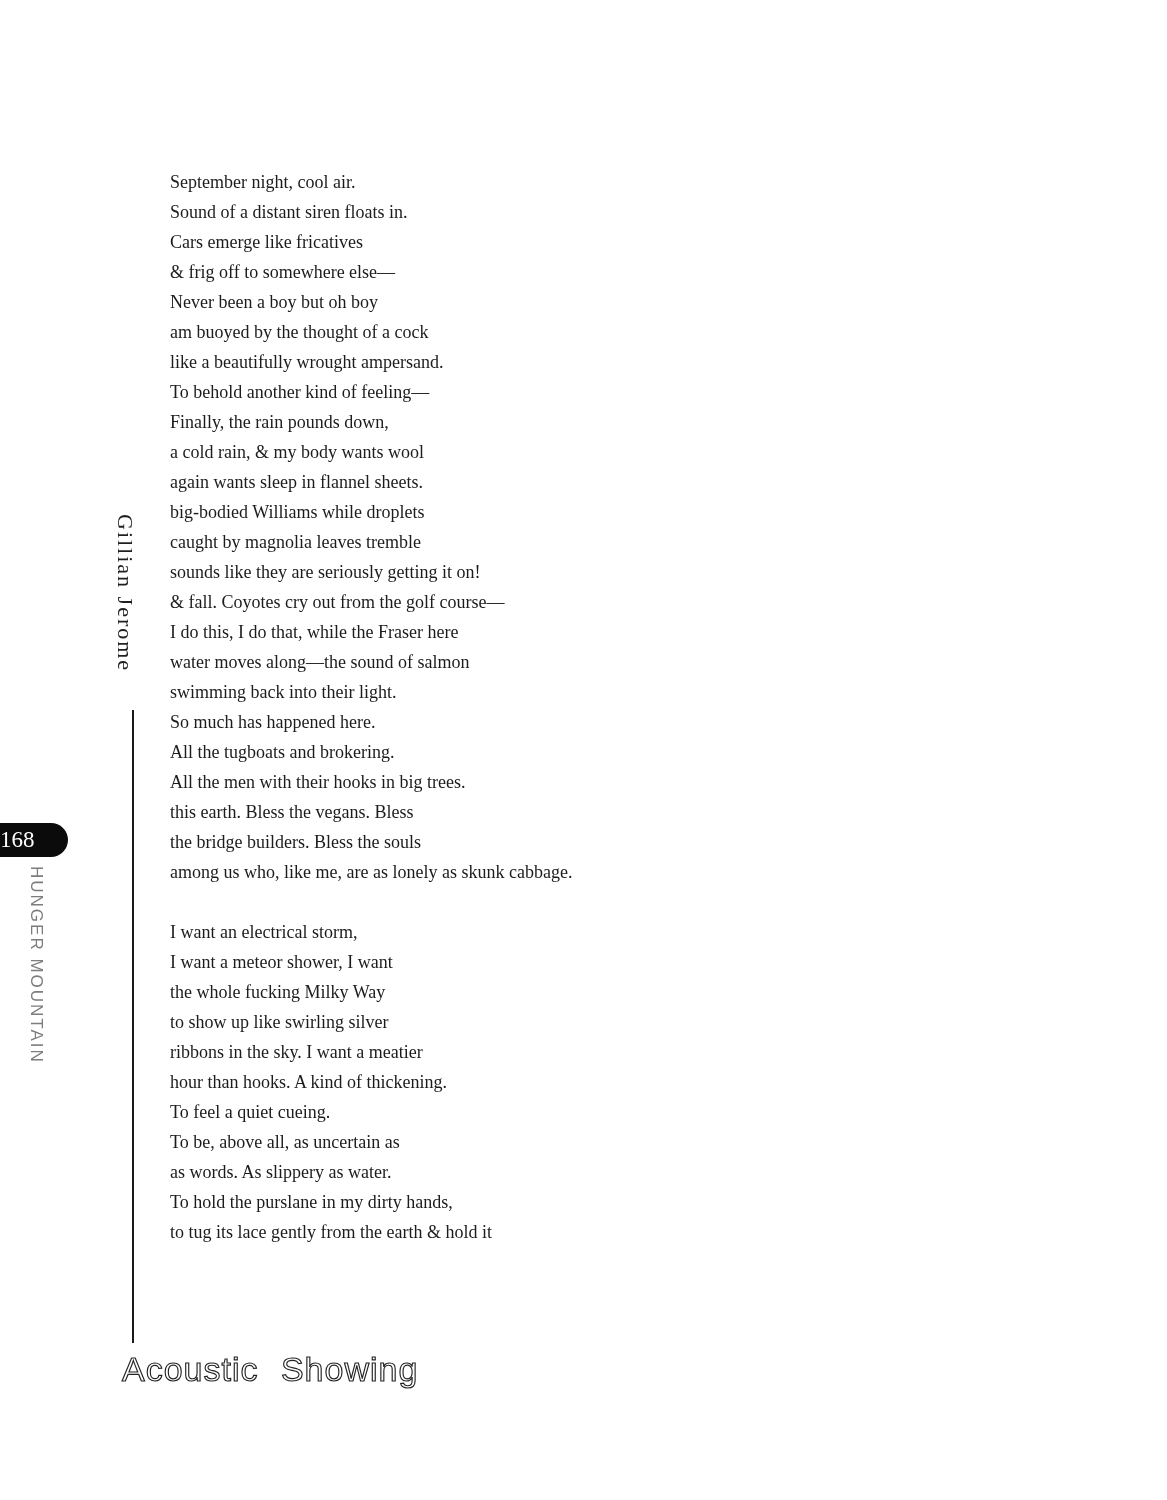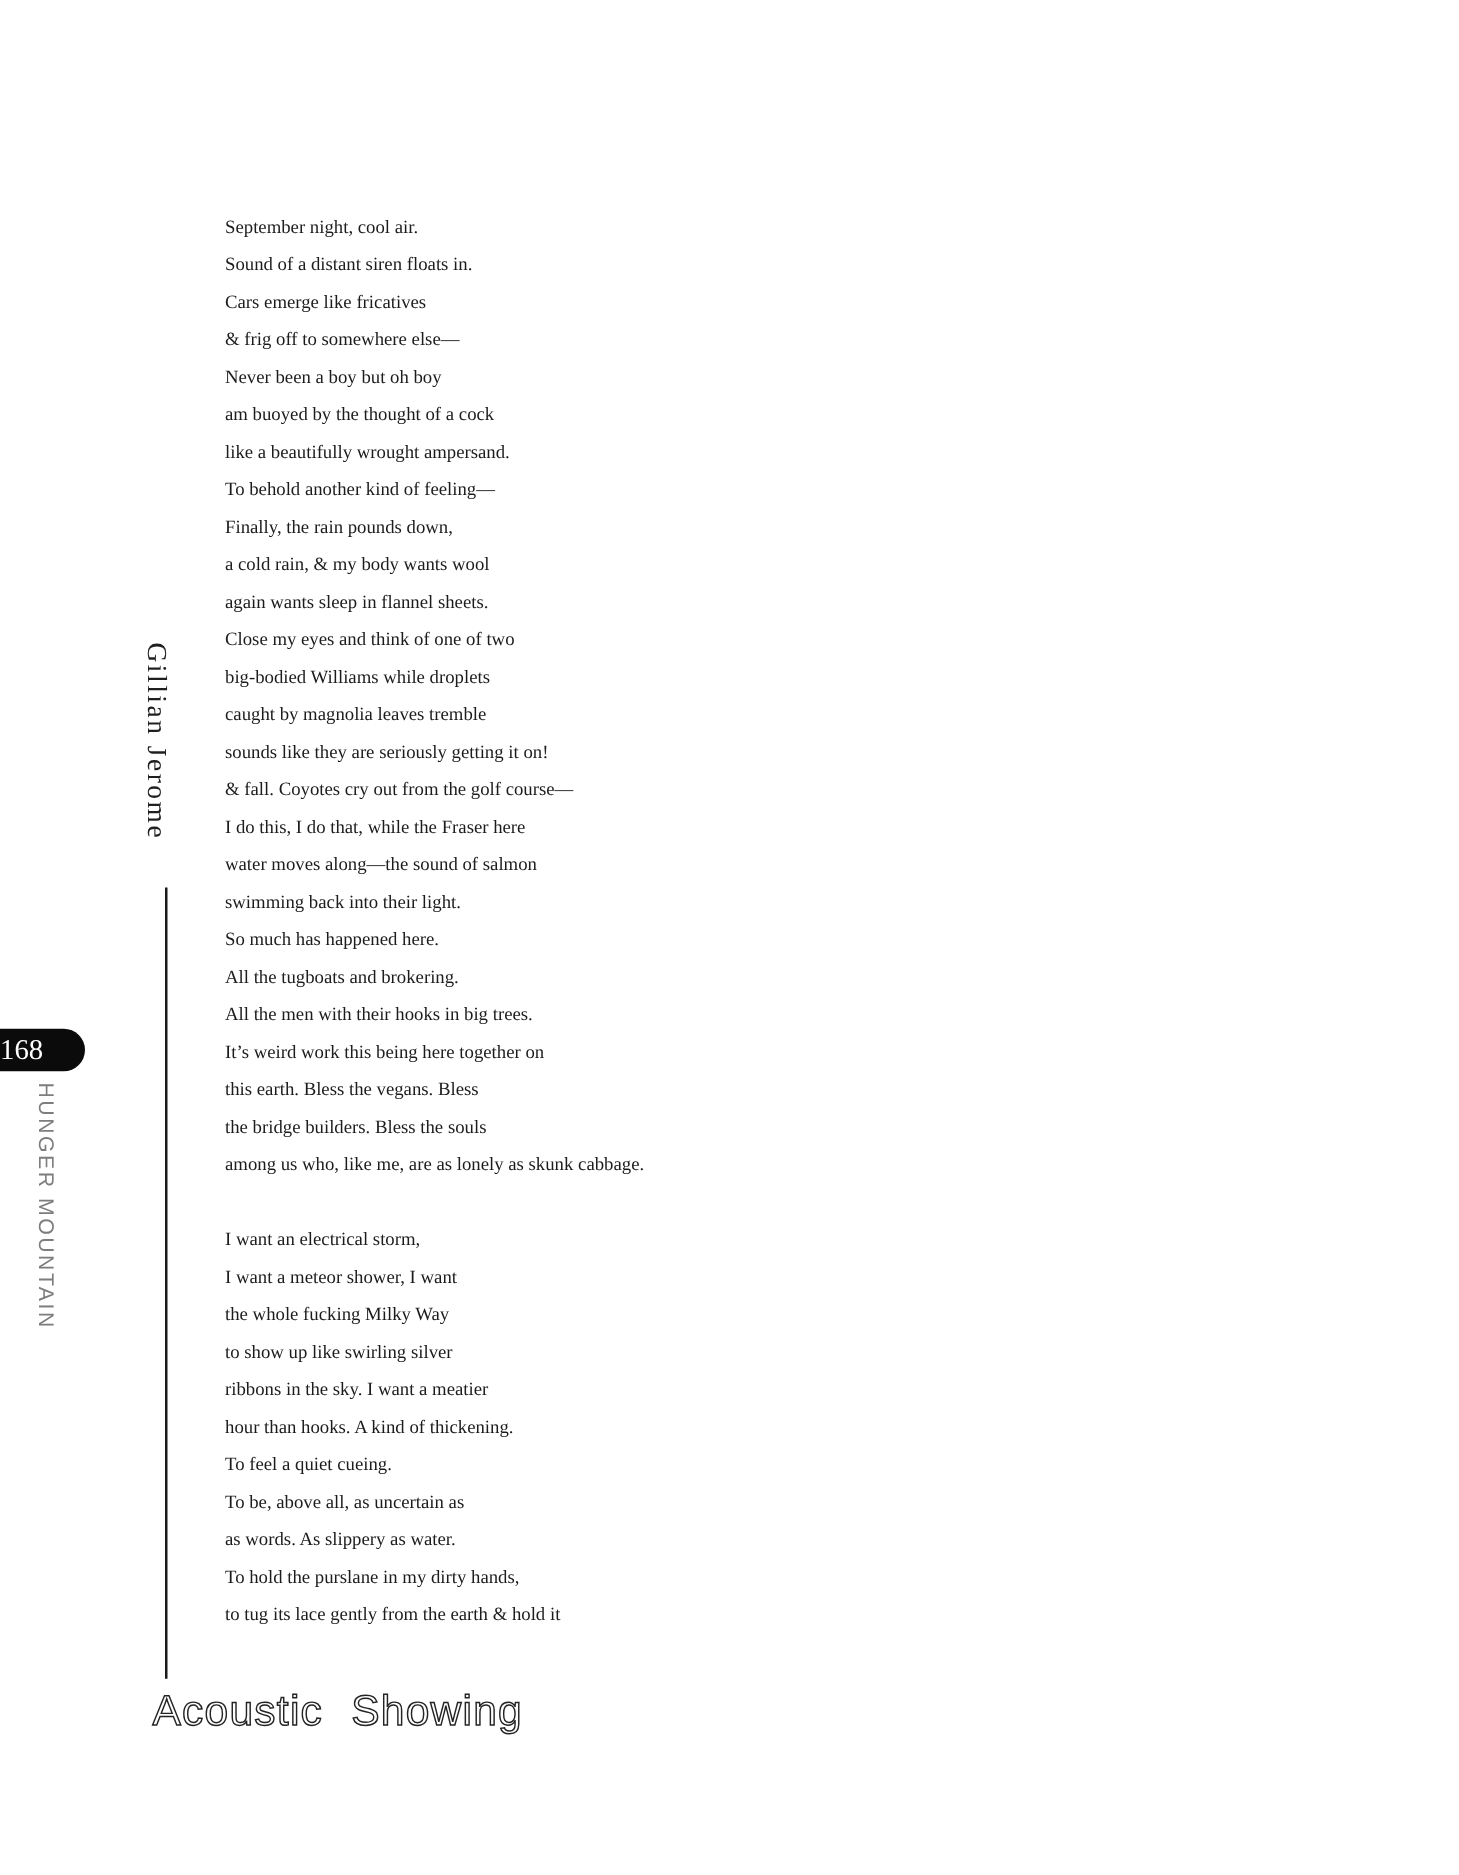--- a/index.html
+++ b/index.html
@@ -12,25 +12,24 @@
   }
   .page {
     position: absolute; inset: 0;
     background: #ffffff;
   }
 
   
   .poem {
     position: absolute;
     left: 170px; top: 167px;
-    font-size: 15px;
+    font-size: 18px;
     line-height: 30px;
     color: #1c1c1c;
     white-space: nowrap;
-    margin-left: 10px;
   }
   .stanza:not(:first-child) { margin-top: 30px; }
   .poem-line { height: 30px; }
   .poem .it { }
 
   
   .author-vertical {
     position: absolute;
     left: 112px; top: 514px;
     writing-mode: vertical-rl;
@@ -102,32 +101,30 @@
         <div class="poem-line"><span>Sound of a distant siren floats in.</span></div>
         <div class="poem-line"><span>Cars emerge like fricatives</span></div>
         <div class="poem-line"><span>&amp; frig off to somewhere else—</span></div>
         <div class="poem-line"><span>Never been a boy but oh boy</span></div>
         <div class="poem-line"><span>am buoyed by the thought of a cock</span></div>
         <div class="poem-line"><span>like a beautifully wrought ampersand.</span></div>
         <div class="poem-line"><span>To behold another kind of feeling—</span></div>
         <div class="poem-line"><span>Finally, the rain pounds down,</span></div>
         <div class="poem-line"><span>a cold rain, &amp; my body wants wool</span></div>
         <div class="poem-line"><span>again wants sleep in flannel sheets.</span></div>
-        <div class="poem-line"><span>Close my eyes and think of one of two</span></div>
         <div class="poem-line"><span>big-bodied Williams while droplets</span></div>
         <div class="poem-line"><span>caught by magnolia leaves tremble</span></div>
         <div class="poem-line"><span>sounds like they are seriously getting it on!</span></div>
         <div class="poem-line"><span>&amp; fall. Coyotes cry out from the golf course—</span></div>
         <div class="poem-line"><span class="it">I do this, I do that</span><span>, while the Fraser here</span></div>
         <div class="poem-line"><span>water moves along—the sound of salmon</span></div>
         <div class="poem-line"><span>swimming back into their light.</span></div>
         <div class="poem-line"><span>So much has happened here.</span></div>
         <div class="poem-line"><span>All the tugboats and brokering.</span></div>
         <div class="poem-line"><span>All the men with their hooks in big trees.</span></div>
-        <div class="poem-line"><span>It’s weird work this being here together on</span></div>
         <div class="poem-line"><span>this earth. Bless the vegans. Bless</span></div>
         <div class="poem-line"><span>the bridge builders. Bless the souls</span></div>
         <div class="poem-line"><span>among us who, like me, are as lonely as skunk cabbage.</span></div>
       </div>
       <div class="stanza">
         <div class="poem-line"><span>I want an electrical storm,</span></div>
         <div class="poem-line"><span>I want a meteor shower, I want</span></div>
         <div class="poem-line"><span>the whole fucking Milky Way</span></div>
         <div class="poem-line"><span>to show up like swirling silver</span></div>
         <div class="poem-line"><span>ribbons in the sky. I want a meatier</span></div>

